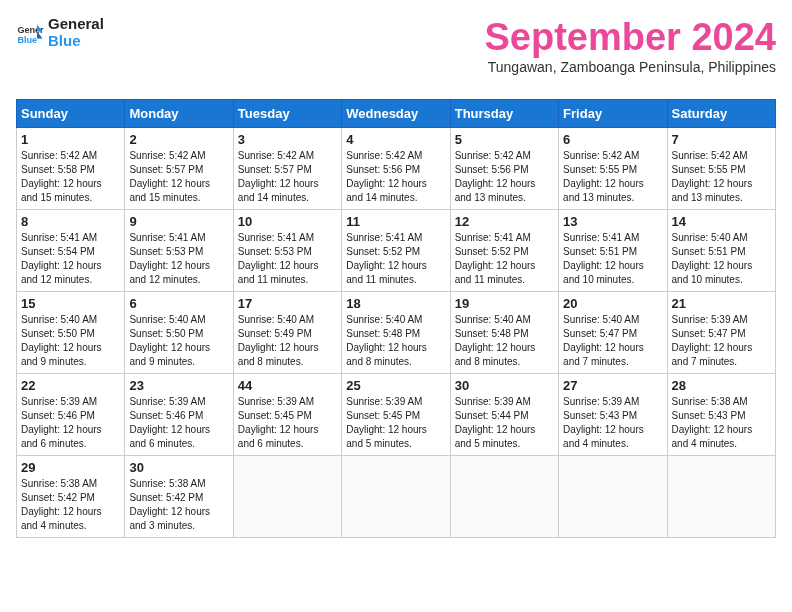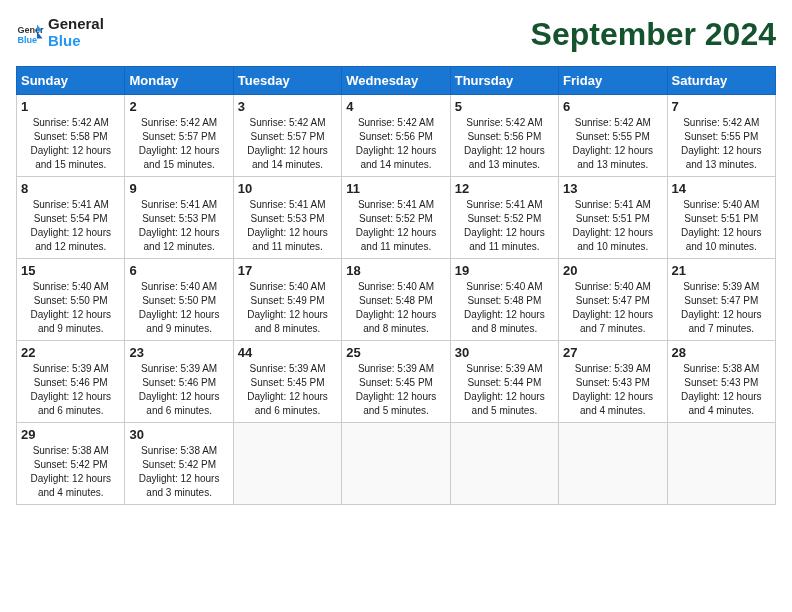--- a/index.html
+++ b/index.html
@@ -22,32 +22,32 @@
       gap: 4px;
     }
     .logo-icon {
       width: 28px;
       height: 28px;
     }
     .title-area {
       text-align: right;
     }
     .month-title {
-      font-size: 32px;
+      font-size: 38px;
       font-weight: bold;
-      color: #14532d;
+      color: #ec4899;
     }
     .location-title {
       font-size: 14px;
       color: #333;
     }
     .calendar-table {
       width: 100%;
       border-collapse: collapse;
-      margin-top: 13px;
+      margin-top: 24px;
     }
     .calendar-table th {
       background-color: #1976D2;
       color: #fff;
       padding: 6px 4px;
       font-size: 13px;
       font-weight: bold;
       border: 1px solid #1565C0;
       text-align: left;
     }
@@ -63,21 +63,20 @@
     }
     .day-number {
       font-size: 13px;
       font-weight: bold;
       display: block;
       margin-bottom: 2px;
     }
     .cell-text {
       line-height: 1.4;
       font-size: 10px;
-      text-align: center;
     }
     .empty-cell {
       background: #f9f9f9;
     }
   </style>
 </head>
 <body>
 
 <div class="header-area">
   <div class="logo">
@@ -87,20 +86,21 @@
       <polygon points="30,8 38,18 30,18" fill="#2196F3"></polygon>
       <polygon points="30,18 38,28 30,28" fill="#1565C0"></polygon>
     </svg>
     <div>
       <div style="font-size:15px;font-weight:bold;color:#222;line-height:1.1">General</div>
       <div style="font-size:15px;font-weight:bold;color:#2196F3;line-height:1.1">Blue</div>
     </div>
   </div>
   <div class="title-area">
     <div class="month-title">September 2024</div>
+    <div class="location-title">Tungawan, Zamboanga Peninsula, Philippines</div>
   </div>
 </div>
 
 <table class="calendar-table">
   <thead>
     <tr>
       <th>Sunday</th>
       <th>Monday</th>
       <th>Tuesday</th>
       <th>Wednesday</th>

